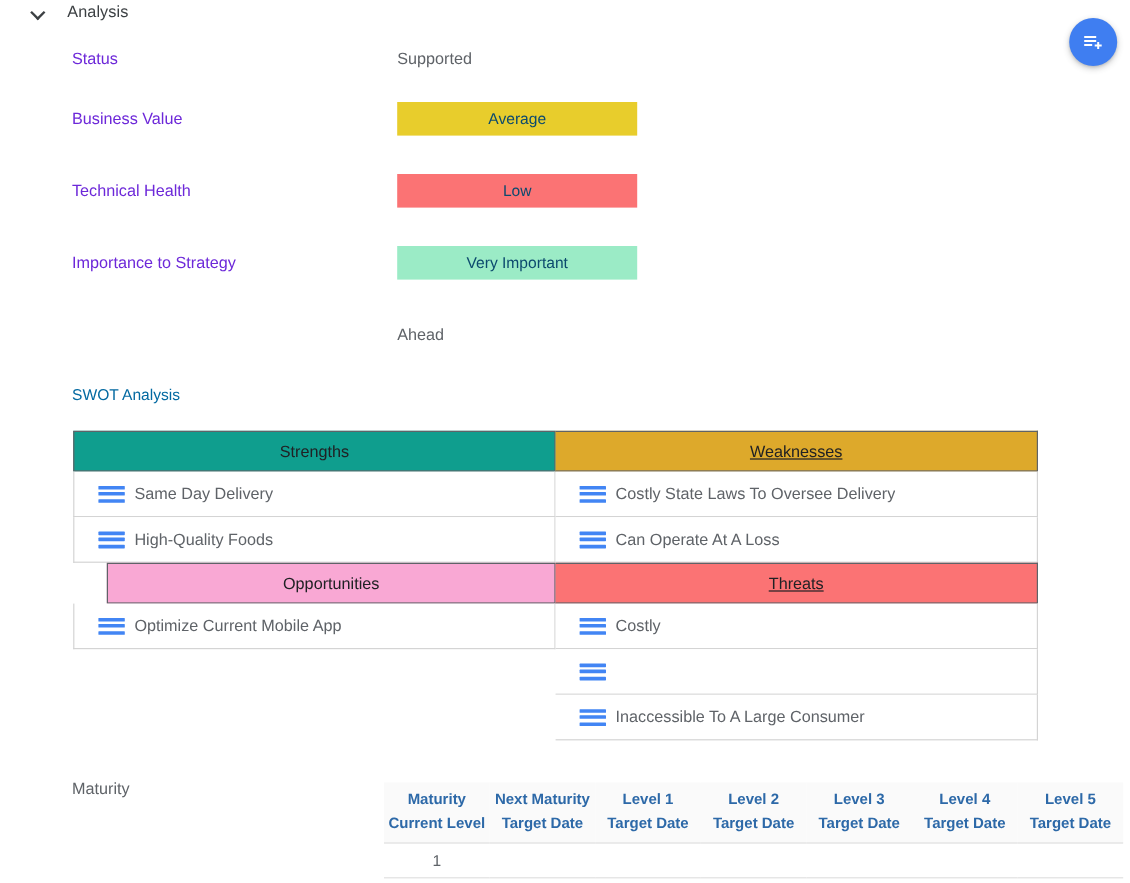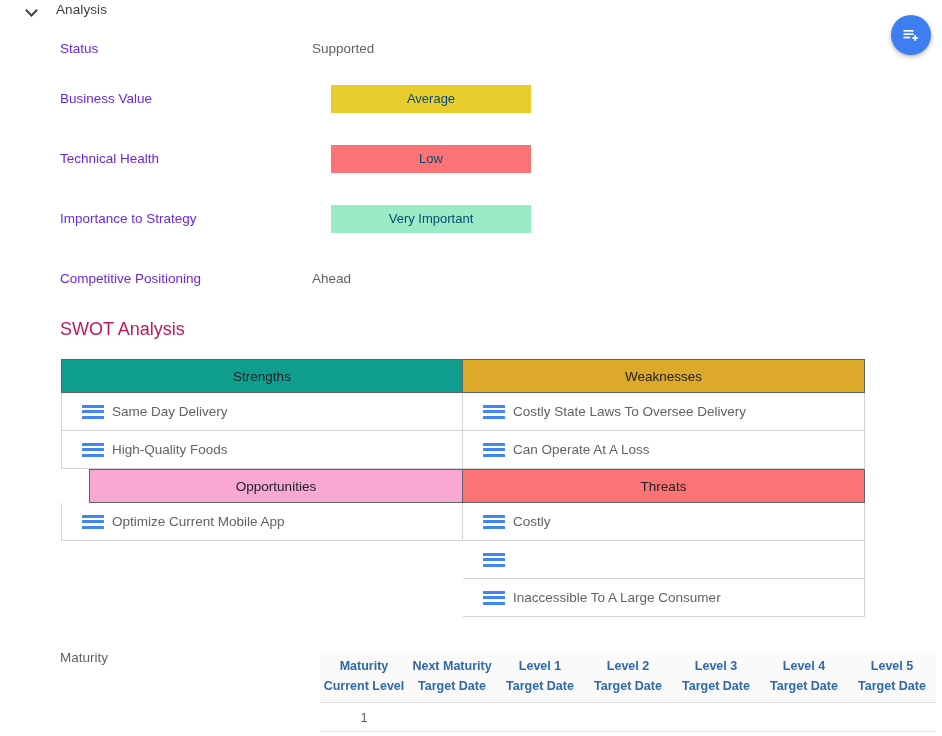--- a/index.html
+++ b/index.html
@@ -64,21 +64,21 @@
     position: absolute;
     left: 60px;
     top: 0;
     font-size: 13.5px;
     color: #6d28d9;
     line-height: 20px;
     white-space: nowrap;
   }
   .field .value-text {
     position: absolute;
-    left: 312px;
+    left: 331px;
     top: 0;
     font-size: 13.5px;
     color: #5f6368;
     line-height: 20px;
     white-space: nowrap;
   }
   .field .value-chip {
     position: absolute;
     left: 331px;
     top: -4px;
@@ -95,22 +95,22 @@
   #row-business   { top: 89px; }
   #row-technical  { top: 149px; }
   #row-importance { top: 209px; }
   #row-competitive{ top: 269px; }
 
   
   .swot-caption {
     position: absolute;
     left: 60px;
     top: 319px;
-    font-size: 18px;
-    color: #be185d;
+    font-size: 13px;
+    color: #0369a1;
     line-height: 20px;
   }
   .swot-wrap {
     position: absolute;
     left: 61px;
     top: 359px;
     width: 829px;
     display: flex;
     align-items: flex-start;
   }
@@ -121,21 +121,21 @@
   .swot-col.left  { border-right: 0; }
   .swot-head {
     height: 34px;
     line-height: 34px;
     text-align: center;
     font-size: 13.5px;
     color: #202124;
     box-sizing: border-box;
     border: 1px solid #5f6368;
   }
-  .swot-col.right .swot-head { border-left: 0; }
+  .swot-col.right .swot-head { border-left: 0; text-decoration: underline; }
   .swot-item {
     height: 38px;
     display: flex;
     align-items: center;
     box-sizing: border-box;
     border: 1px solid #d4d4d4;
     border-top: 0;
     background: #fff;
   }
   .swot-col.right .swot-item { border-left: 0; }
@@ -257,21 +257,20 @@
   <span class="label">Technical Health</span>
   <span class="value-chip" style="background-color: rgb(251, 115, 116);">Low</span>
 </div>
 
 <div class="field" id="row-importance">
   <span class="label">Importance to Strategy</span>
   <span class="value-chip" style="background-color: rgb(155, 235, 198);">Very Important</span>
 </div>
 
 <div class="field" id="row-competitive">
-  <span class="label">Competitive Positioning</span>
   <span class="value-text">Ahead</span>
 </div>
 
 <div class="swot-caption">SWOT Analysis</div>
 
 <div class="swot-wrap">
 
   <div class="swot-col left">
     <div class="swot-head" style="background-color: rgb(15, 158, 142);">Strengths</div>
     <div class="swot-item">

